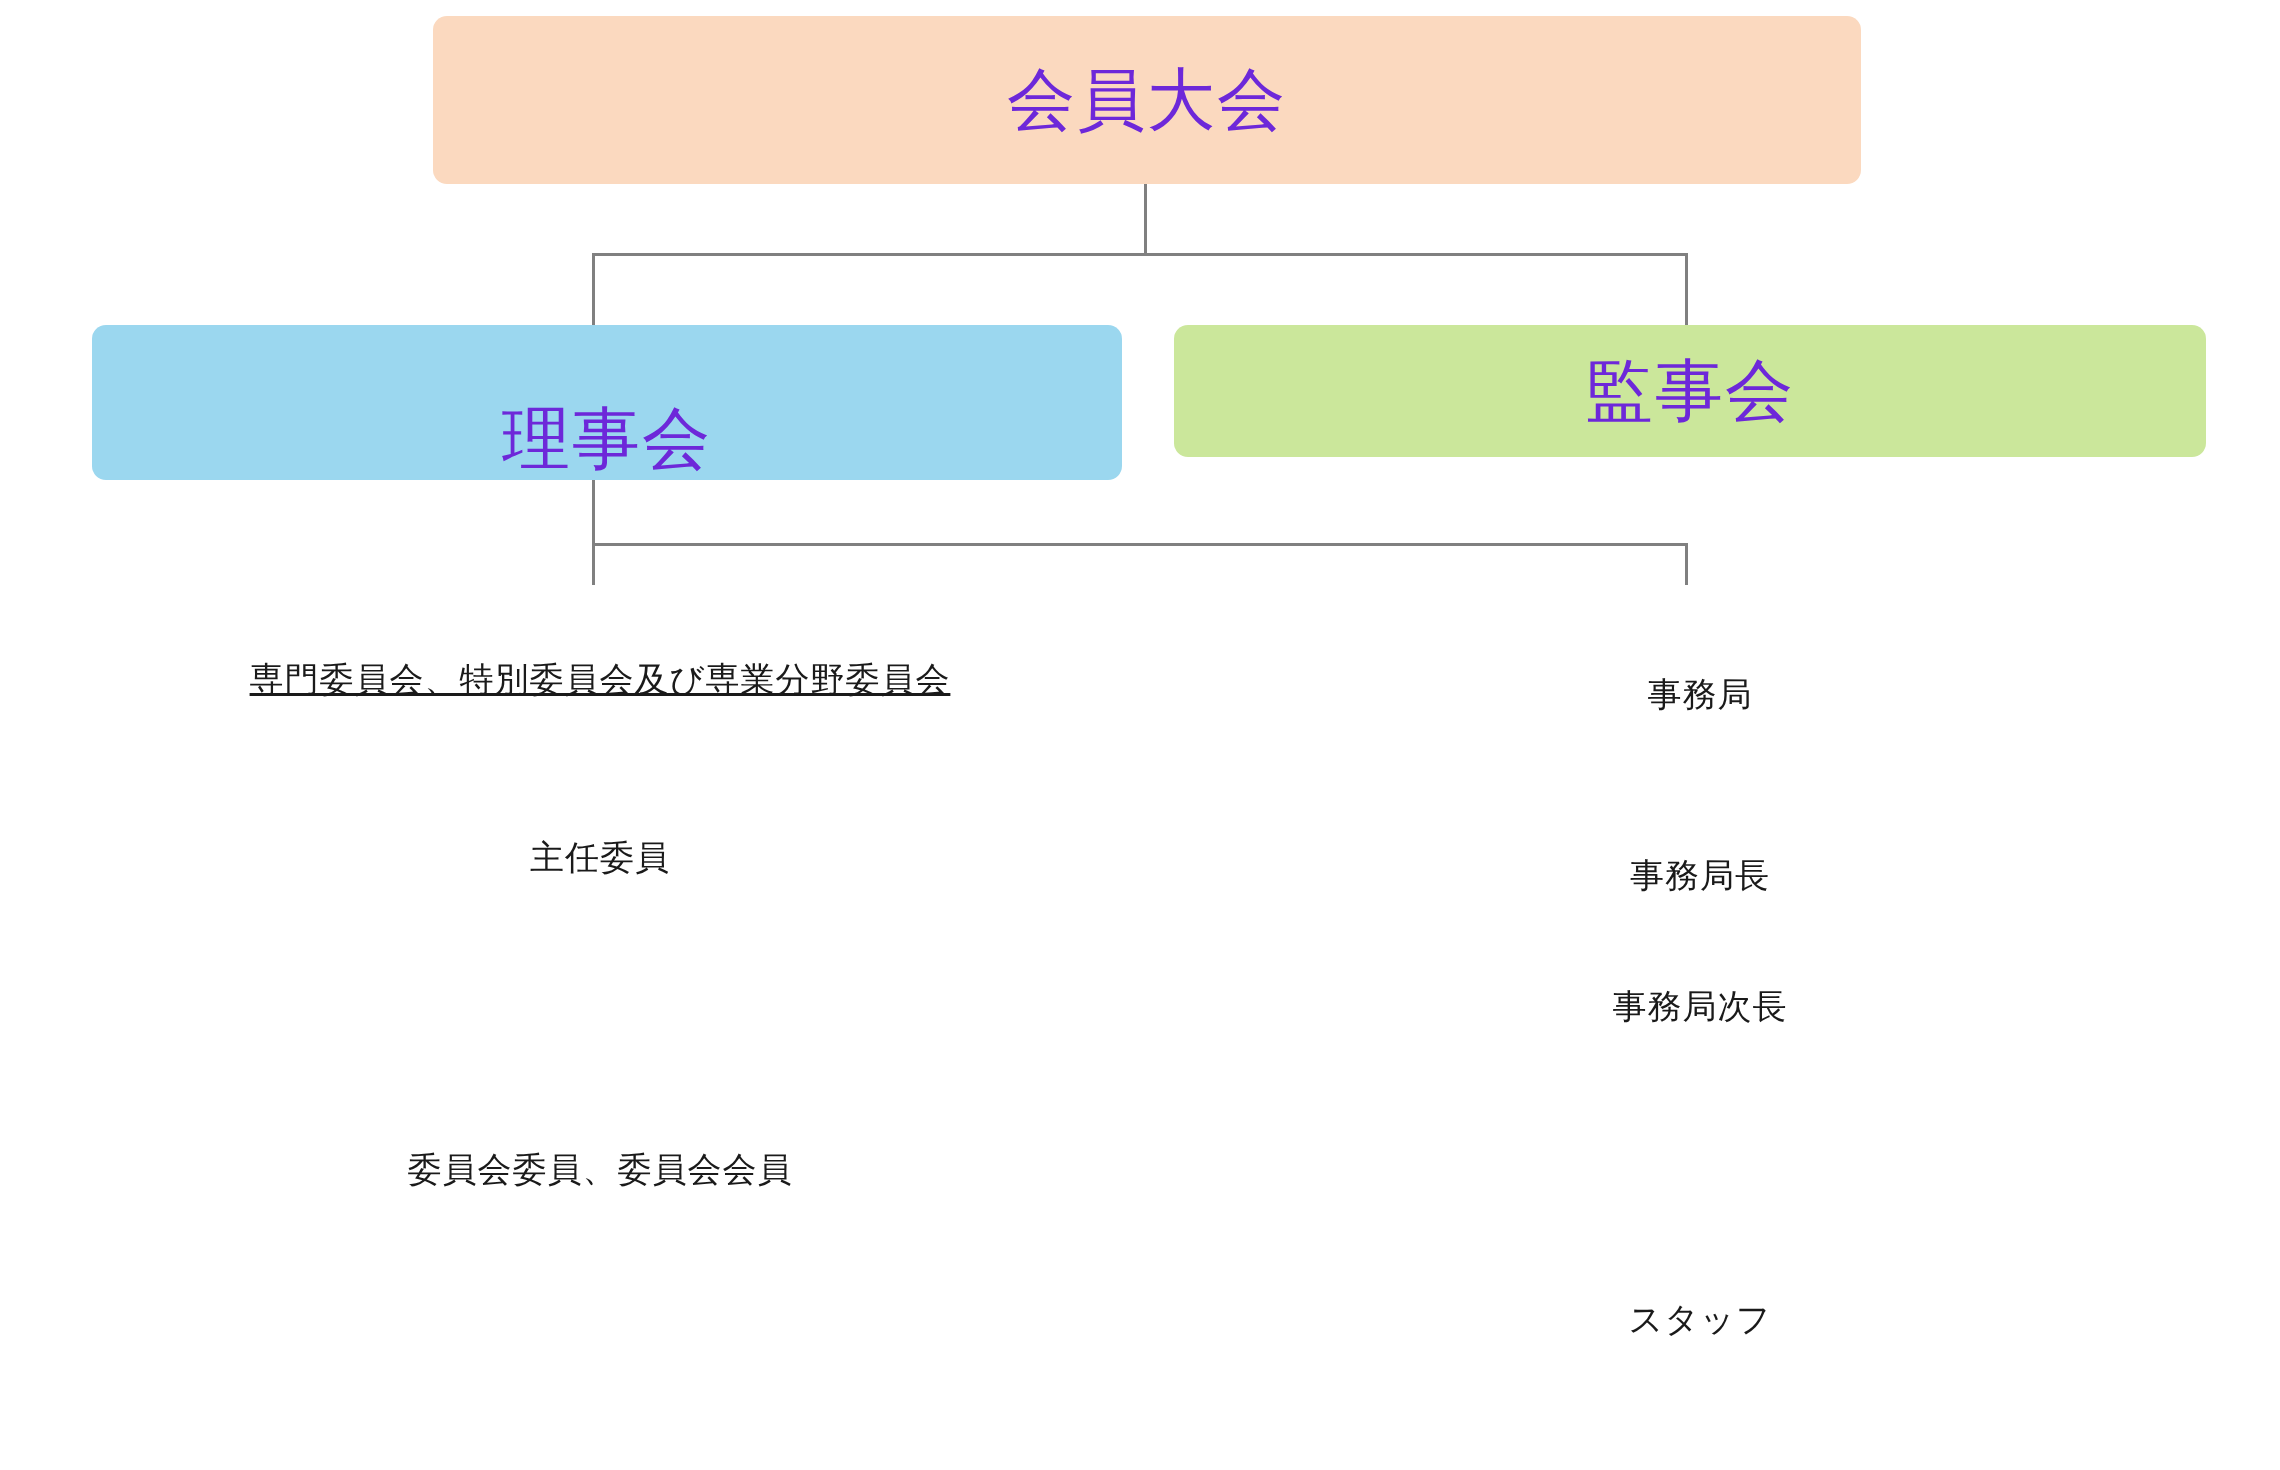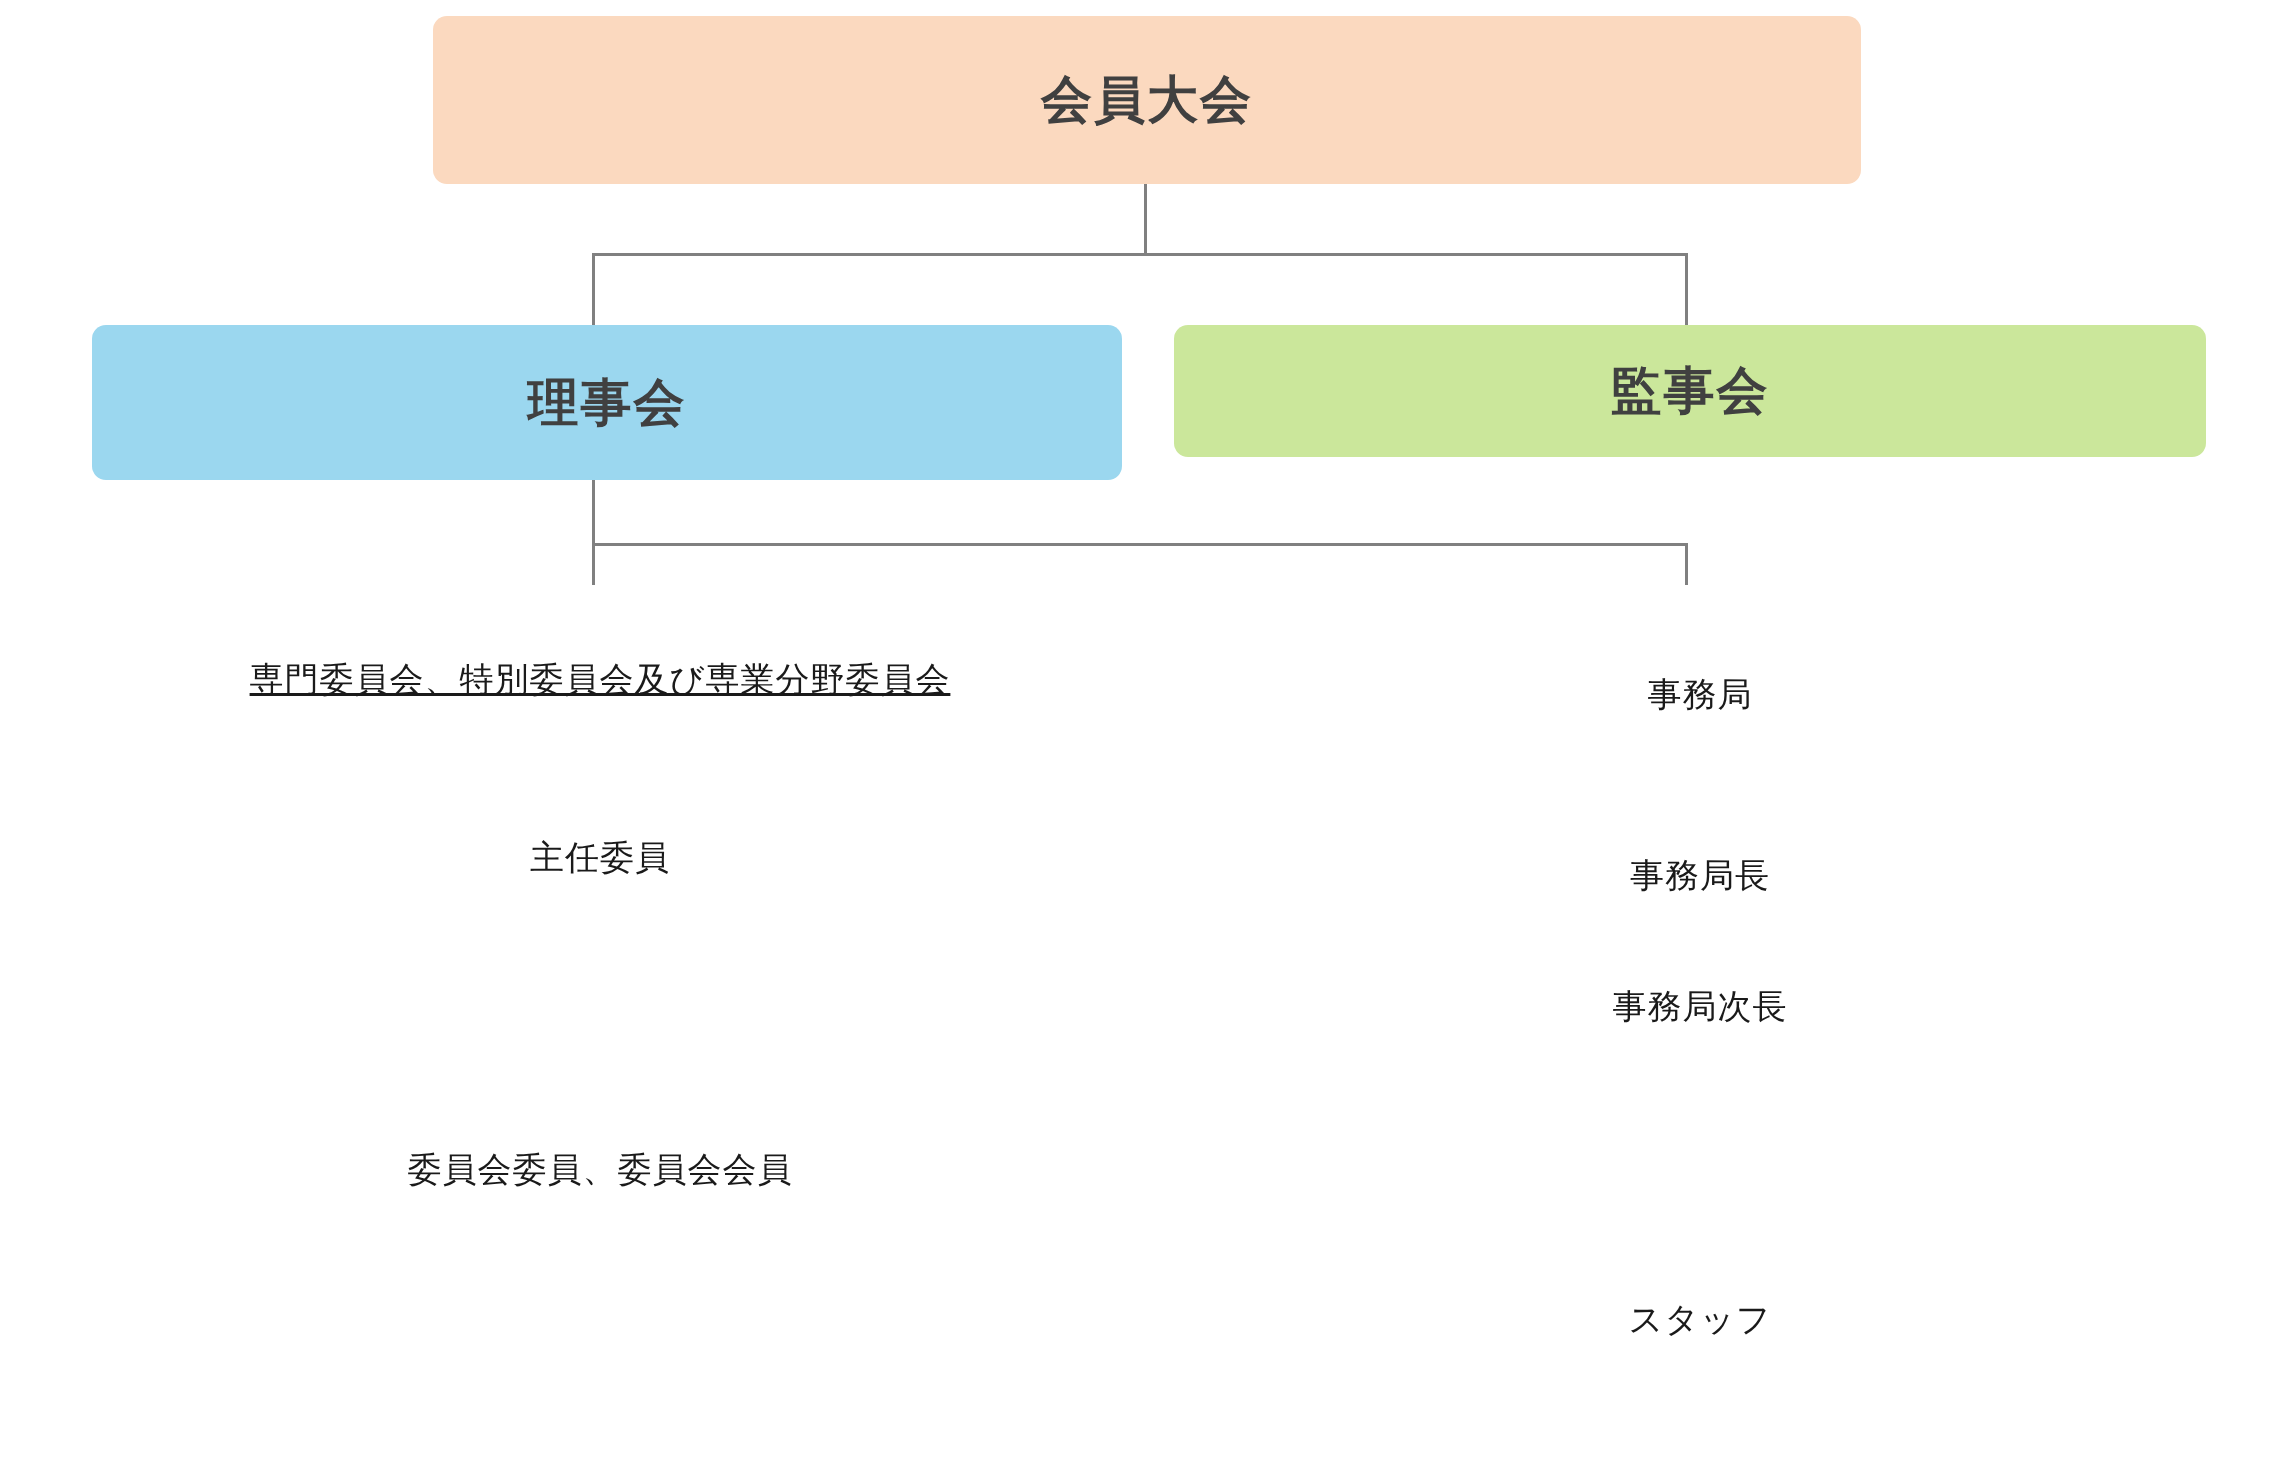--- a/index.html
+++ b/index.html
@@ -22,38 +22,39 @@
     position: absolute;
     box-sizing: border-box;
     display: flex;
     align-items: center;
     justify-content: center;
     border-radius: 14px;
     text-align: center;
     line-height: 1.2;
   }
   .node-title {
-    font-size: 51px;
-    font-weight: 700;
-    color: #404040;
+    font-size: 68px;
+    font-weight: 400;
+    color: #6d28d9;
     letter-spacing: 2px;
   }
   #node-assembly {
     left: 433px;
     top: 16px;
     width: 1428px;
     height: 168px;
     background: #fbd9bf;
   }
   #node-board {
     left: 92px;
     top: 325px;
     width: 1030px;
     height: 155px;
     background: #9bd7ef;
+    align-items: flex-end;
   }
   #node-auditors {
     left: 1174px;
     top: 325px;
     width: 1032px;
     height: 132px;
     background: #cbe79b;
   }
   .connector {
     position: absolute;

